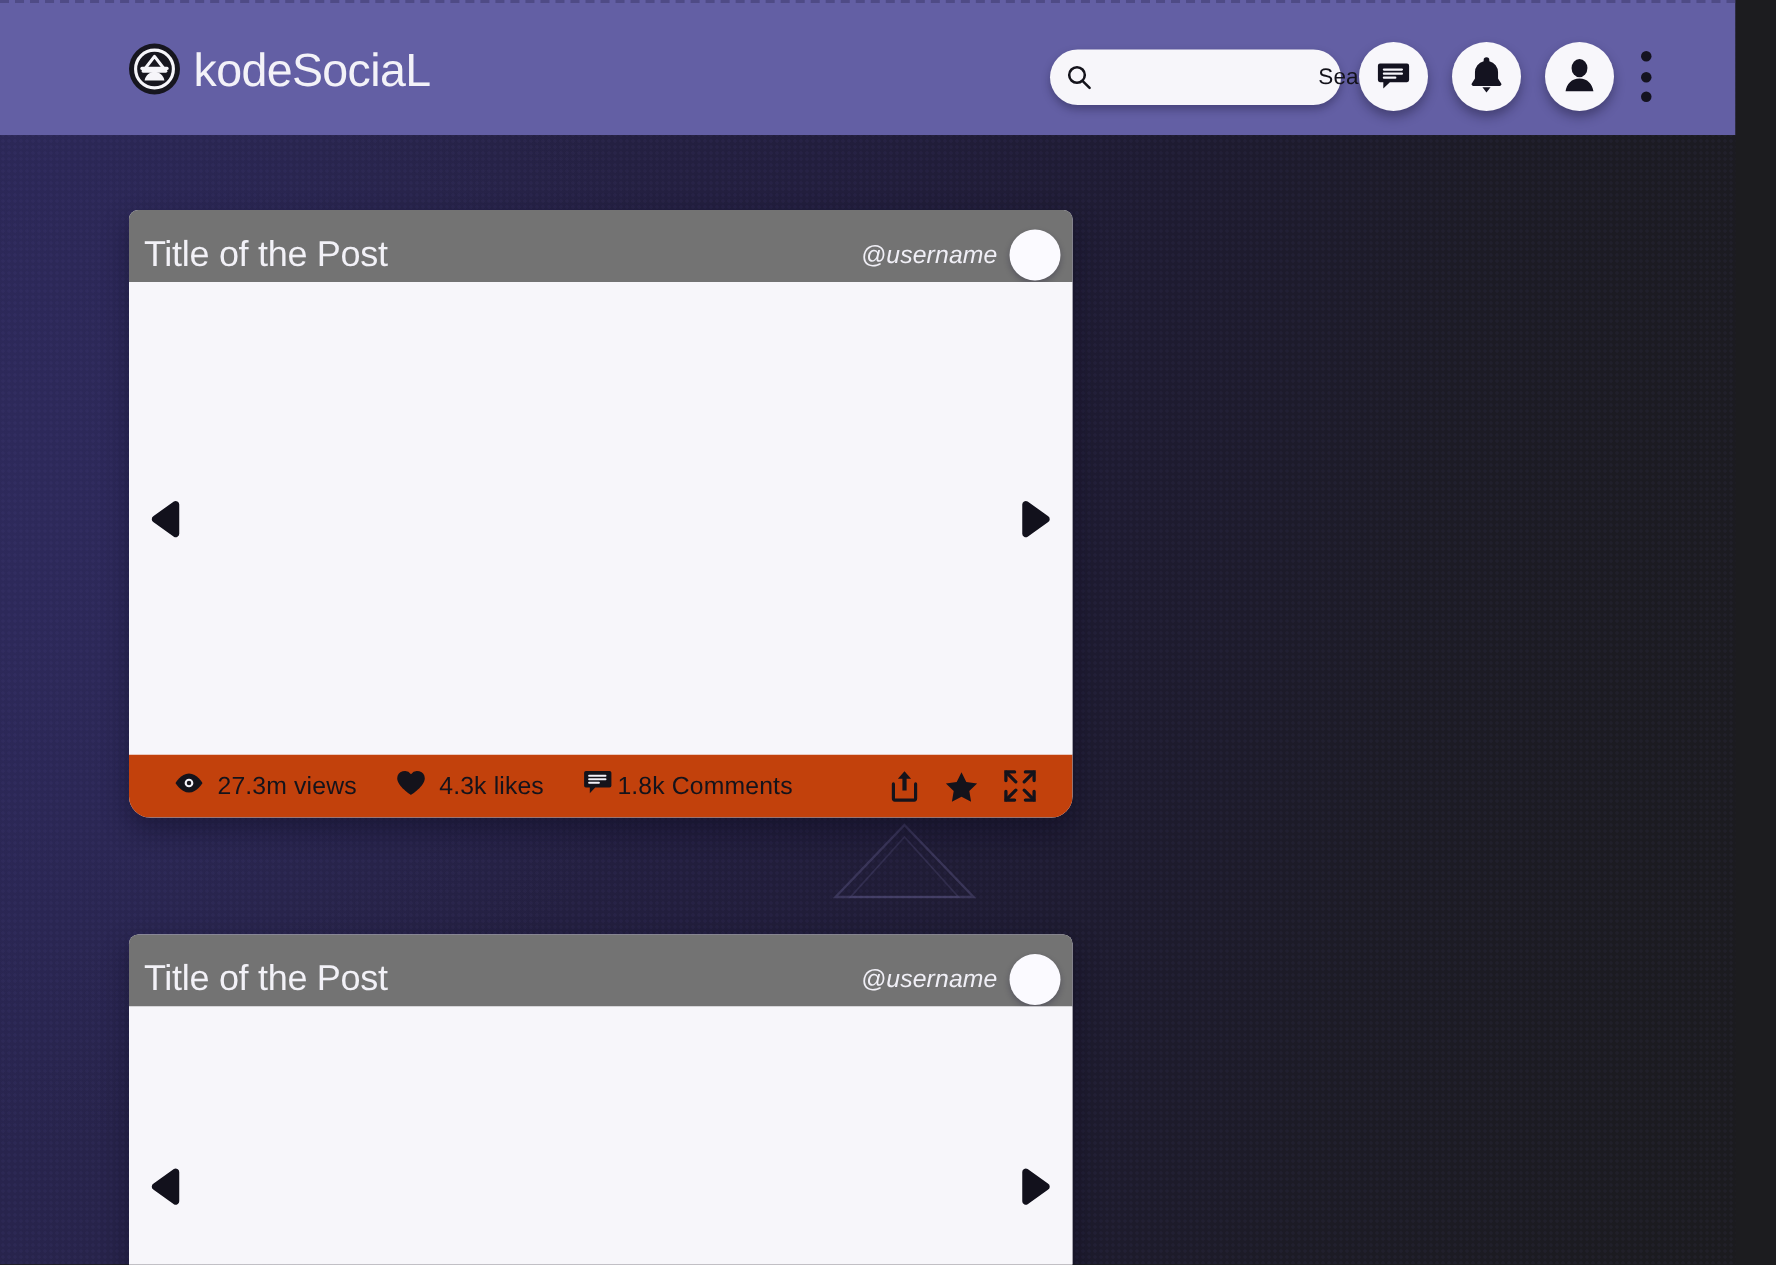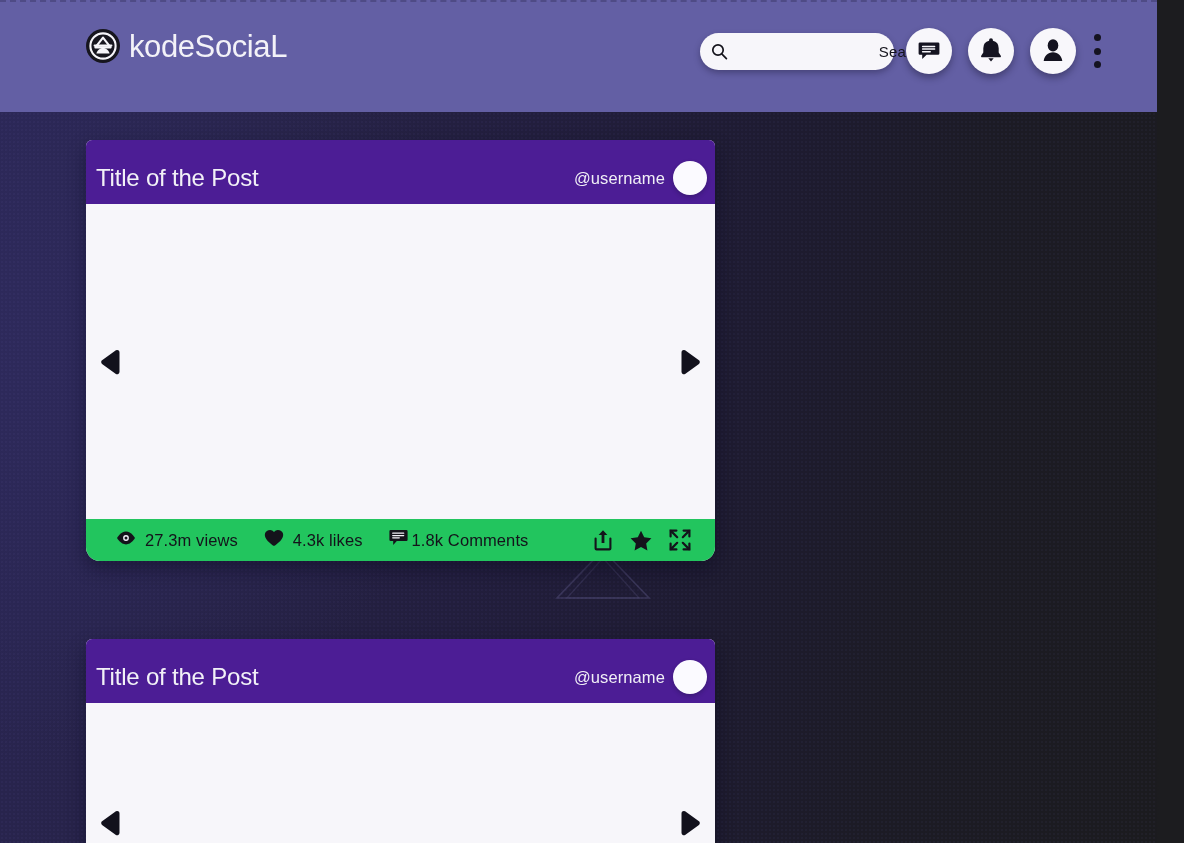--- a/index.html
+++ b/index.html
@@ -45,21 +45,21 @@
     height: 843px;
     background: #1c1c1f;
     z-index: 40;
   }
 
   
   #header {
     position: absolute;
     left: 0; top: 0;
     width: 1157px;
-    height: 112px;
+    height: 90px;
     background: #635fa4;
     z-index: 30;
     border-top: 2px dashed #4f4b86;
   }
 
   .brand {
     position: absolute;
     left: 86px; top: 27px;
     display: flex;
     align-items: center;
@@ -168,22 +168,22 @@
   .post-card {
     width: 629px;
     background: #f7f6fa;
     border-radius: 6px 6px 14px 14px;
     box-shadow: 0 8px 18px rgba(10,8,28,0.42);
     overflow: hidden;
     margin-bottom: 78px;
   }
 
   .post-header {
-    height: 64px;
-    background: #4c1d95;
+    height: 48px;
+    background: #737373;
     display: flex;
     align-items: center;
     justify-content: space-between;
     padding: 12px 8px 0 10px;
   }
   .post-title {
     color: #f2f1f7;
     font-size: 24px;
     letter-spacing: -0.2px;
     line-height: 1;
@@ -192,20 +192,21 @@
   .post-author-wrap {
     display: flex;
     align-items: center;
     gap: 8px;
   }
   .post-username {
     color: #f0eff6;
     font-size: 16.5px;
     letter-spacing: 0.1px;
     white-space: nowrap;
+    font-style: italic;
   }
   .post-avatar {
     width: 34px; height: 34px;
     border-radius: 50%;
     background: #fbfaff;
     flex: 0 0 34px;
     box-shadow: 0 2px 4px rgba(20,18,45,0.3);
   }
 
   .post-media {
@@ -223,21 +224,21 @@
     border: none;
     padding: 0;
     cursor: pointer;
     line-height: 0;
   }
   .nav-arrow.prev { left: 13px; }
   .nav-arrow.next { right: 13px; }
 
   .post-stats {
     height: 42px;
-    background: #22c55e;
+    background: #c2410c;
     display: flex;
     align-items: center;
     padding: 0 10px 0 30px;
     gap: 0;
   }
   .stat {
     display: flex;
     align-items: center;
     gap: 9px;
     margin-right: 26px;

